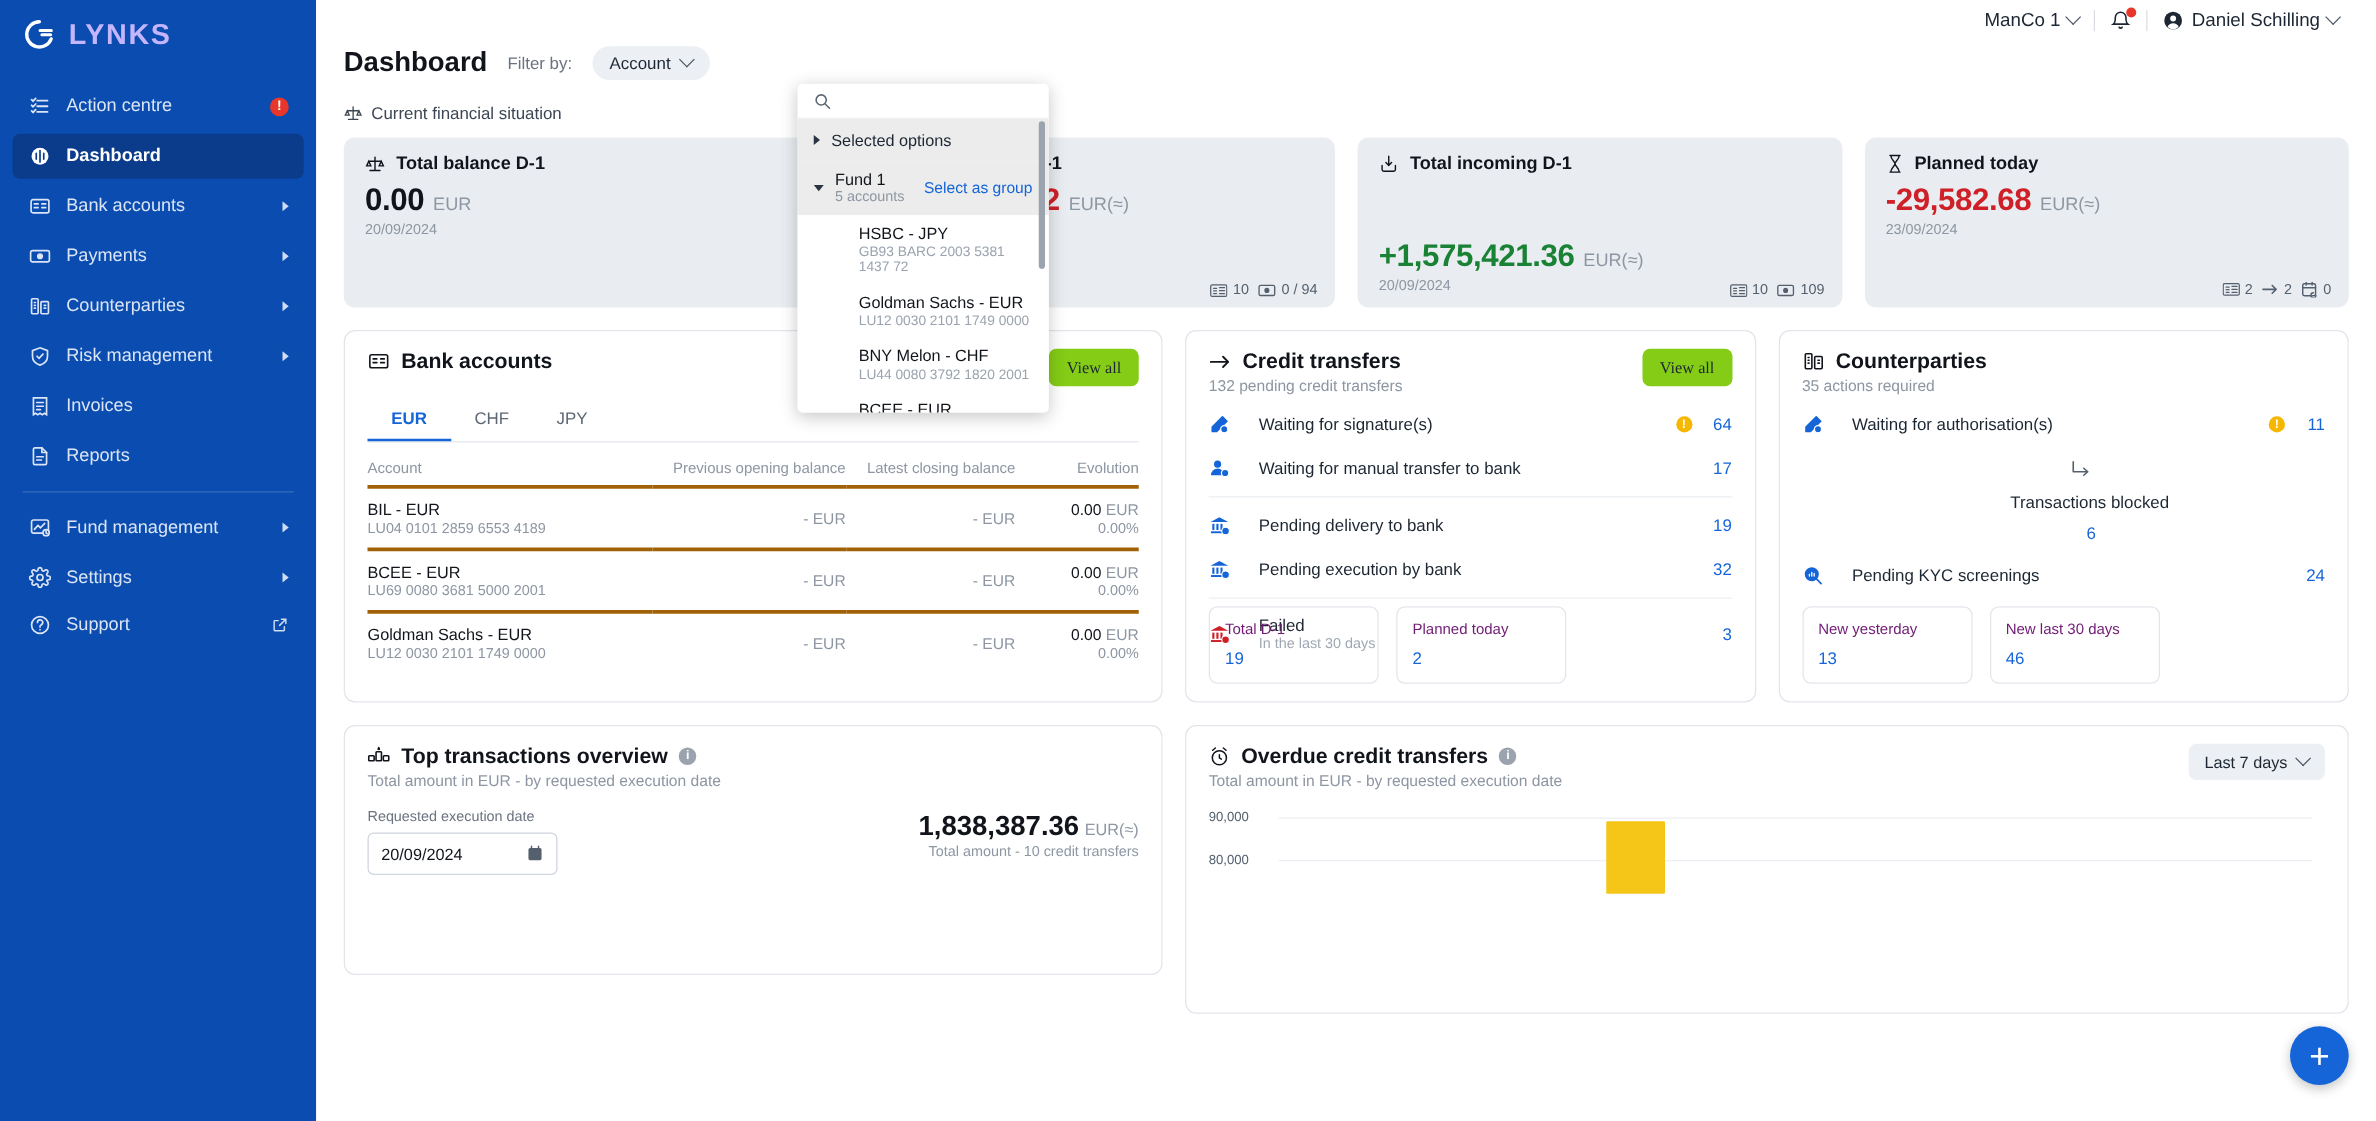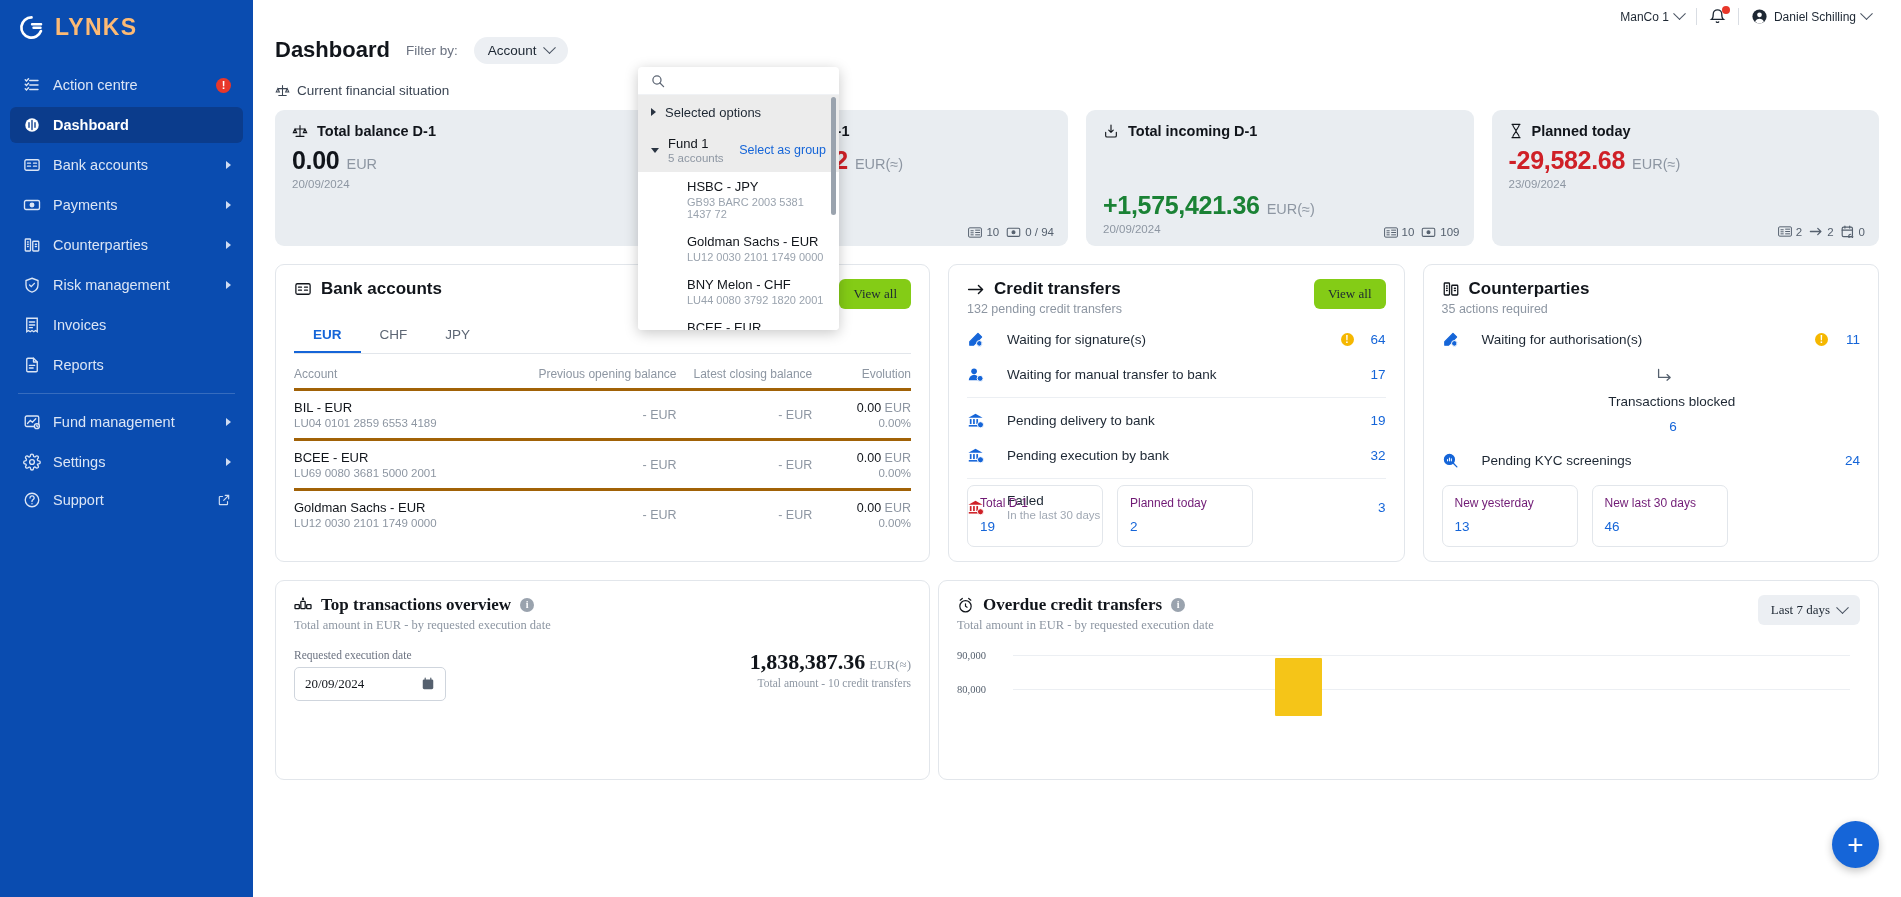--- a/index.html
+++ b/index.html
@@ -13,21 +13,21 @@
 
   
   .sidebar {
     width: 253px; min-width: 253px; height: 897px;
     background: #0a4cb0; color: #fff;
     display: flex; flex-direction: column;
     padding-top: 0;
   }
   .brand { display: flex; align-items: center; gap: 10px; padding: 14px 0 10px 18px; }
   .brand-mark { width: 27px; height: 27px; flex: 0 0 27px; }
-  .brand-text { font-size: 23px; font-weight: 700; letter-spacing: 1.3px; color: #fdba74; }
+  .brand-text { font-size: 23px; font-weight: 700; letter-spacing: 1.3px; color: #c4b5fd; }
   .nav { margin-top: 14px; display: flex; flex-direction: column; }
   .nav-item {
     display: flex; align-items: center; gap: 12px;
     height: 36px; margin: 2px 10px; padding: 0 12px;
     border-radius: 6px; cursor: pointer;
     font-size: 14.5px; color: #dbe5f5;
   }
   .nav-item.active { background: #0b3c8c; color: #ffffff; font-weight: 600; }
   .nav-item .ico { width: 19px; height: 19px; flex: 0 0 19px; display: flex; align-items: center; justify-content: center; }
   .nav-item .lbl { flex: 1; white-space: nowrap; }
@@ -39,21 +39,21 @@
   .nav-sep { height: 1px; background: rgba(255,255,255,.18); margin: 8px 18px; }
   .nav-bottom { margin-top: auto; padding-bottom: 10px; }
   .ext-ico { width: 14px; height: 14px; }
 
   
   .main { flex: 1; height: 897px; position: relative; background: #fff; overflow: hidden; }
   .topbar {
     height: 33px; display: flex; align-items: center; justify-content: flex-end;
     gap: 0; padding-right: 18px; background: #fff;
   }
-  .tb-item { display: flex; align-items: center; gap: 6px; font-size: 12px; color: #1d2733; cursor: pointer; padding: 0 12px; }
+  .tb-item { display: flex; align-items: center; gap: 6px; font-size: 15px; color: #1d2733; cursor: pointer; padding: 0 12px; }
   .tb-div { width: 1px; height: 17px; background: #d9dde3; }
   .chev { width: 9px; height: 9px; border-right: 1.6px solid #4a5463; border-bottom: 1.6px solid #4a5463; transform: rotate(45deg) translate(-2px,-2px); }
   .bell-wrap { position: relative; padding: 0 12px; cursor: pointer; }
   .bell-dot { position: absolute; top: -2px; right: 8px; width: 8px; height: 8px; border-radius: 50%; background: #e8372a; }
 
   .content { padding: 0 22px 0 22px; }
   .page-head { display: flex; align-items: center; gap: 16px; height: 34px; }
   .page-title { font-size: 22px; font-weight: 700; color: #11151b; }
   .filter-lbl { font-size: 13.5px; color: #6b7280; }
   .filter-btn {
@@ -119,23 +119,23 @@
   .lr-num { font-size: 13.5px; color: #1565d8; min-width: 22px; text-align: right; }
   .warn-dot { width: 13px; height: 13px; border-radius: 50%; background: #f5b700; color:#fff; font-size: 10px; font-weight: 700; text-align: center; line-height: 13px; }
   .hr { height: 1px; background: #eceff3; margin: 5px 0; }
   .sub-row { padding-left: 30px; flex-direction: column; }
   .mini-boxes { position: absolute; left: 18px; right: 18px; bottom: 14px; display: flex; gap: 14px; }
   .mini-box { flex: 1; max-width: 136px; border: 1px solid #e2e6eb; border-radius: 7px; padding: 10px 12px 12px 12px; }
   .mini-lbl { font-size: 12px; color: #701a75; }
   .mini-val { font-size: 13.5px; color: #1565d8; margin-top: 9px; }
 
   
-  .bottom-row { display: flex; gap: 8px; margin-top: 18px; font-family: Liberation Serif, serif; }
+  .bottom-row { display: flex; gap: 18px; margin-top: 18px; }
   .tt-panel { width: 655px; min-width: 655px; height: 200px; }
-  .ov-panel { flex: 1; height: 200px; position: relative; }
+  .ov-panel { flex: 1; height: 231px; position: relative; }
   .info-i { width: 14px; height: 14px; border-radius: 50%; background: #9aa3ae; color: #fff; font-size: 10px; font-weight: 700; text-align: center; line-height: 14px; font-style: normal; }
   .date-field {
     margin-top: 6px; width: 152px; height: 34px; border: 1px solid #cfd5dd; border-radius: 5px;
     display: flex; align-items: center; justify-content: space-between; padding: 0 10px;
     font-size: 13px; color: #11151b;
   }
   .field-lbl { font-size: 11.5px; color: #6b7280; }
   .tt-amount { text-align: right; }
   .tt-num { font-size: 22px; font-weight: 700; color: #11151b; }
   .tt-cur { font-size: 13px; color: #8d96a2; font-weight: 400; }

